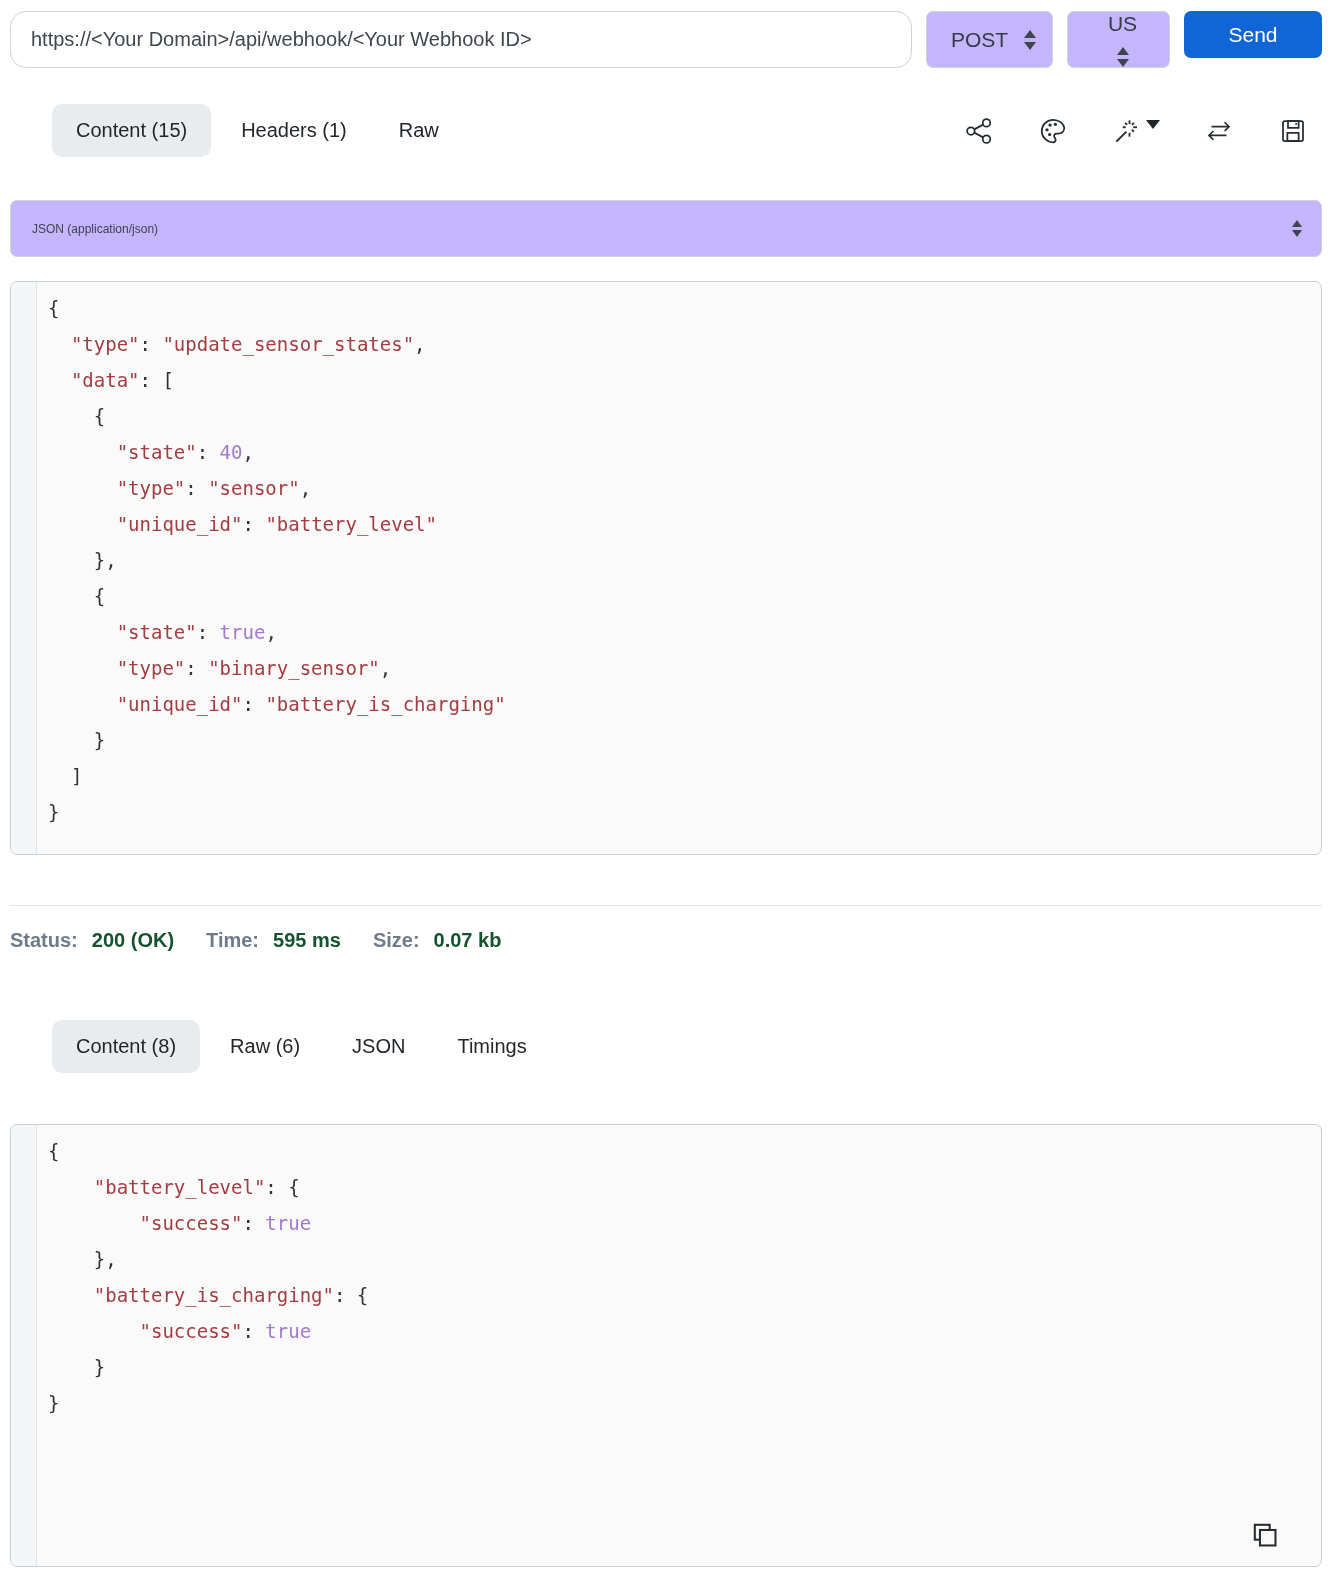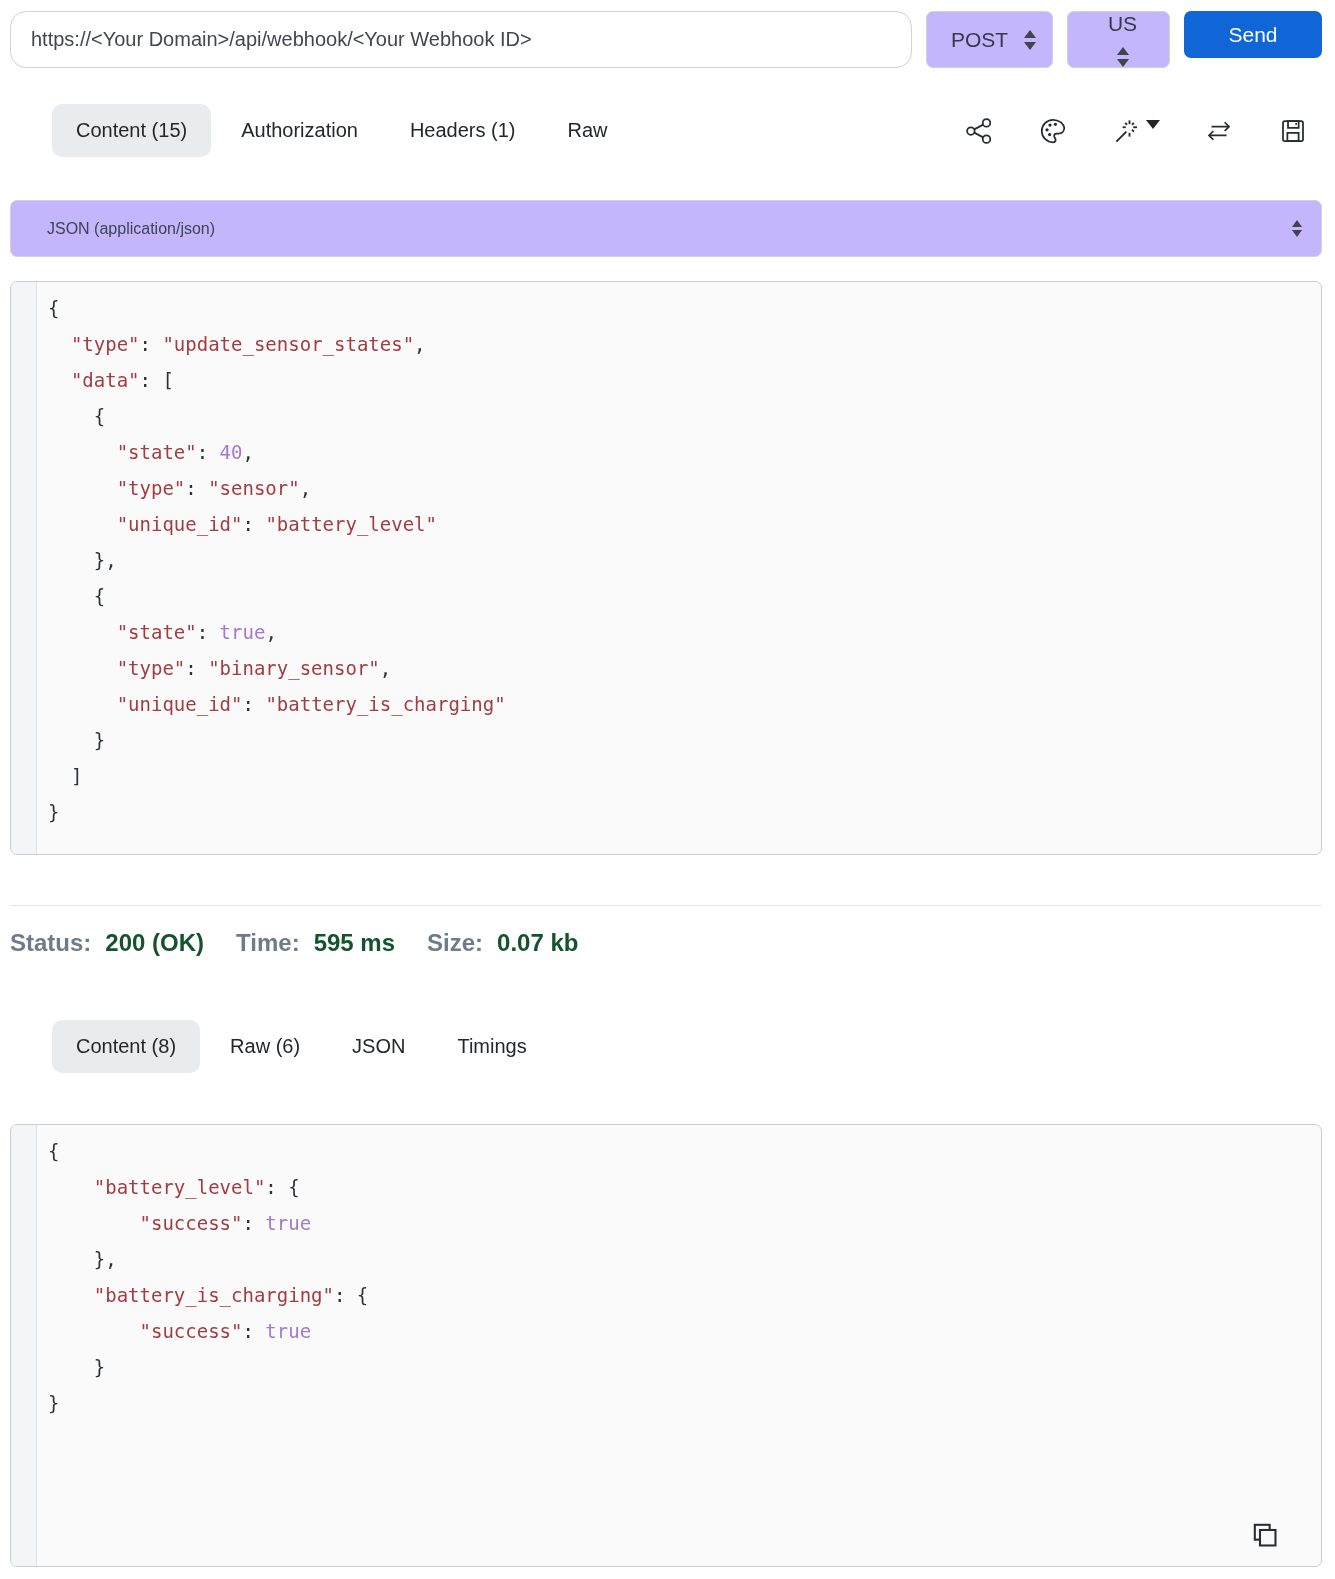--- a/index.html
+++ b/index.html
@@ -40,42 +40,42 @@
     display:flex; align-items:center; height:53px; padding:0 22px;
     font-size:20px; color:#23272b; border-radius:10px; cursor:pointer; white-space:nowrap;
   }
   .tab.active { background:#e9ecef; padding:0 24px; }
   .toolbar { display:flex; align-items:center; gap:44px; padding-right:14px; }
   .icon-btn { background:none; border:none; cursor:pointer; color:#272c31; display:flex; align-items:flex-start; padding:0; }
   .icon-btn svg { display:block; }
   .caret-down { width:0; height:0; border-left:7px solid transparent; border-right:7px solid transparent; border-top:9px solid #212529; margin:4px 0 0 4px; }
 
   
-  .sel.full { margin-top:43px; width:100%; padding:0 19px 0 36px; font-size:16px; color:#3d4551; }
+  .sel.full { margin-top:43px; width:100%; padding:0 19px 0 21px; font-size:12px; color:#3d4551; }
 
   
   .code-block {
     position:relative; margin-top:24px; border:1px solid #c9ced4; border-radius:7px;
     background:#fafafa; overflow:hidden;
   }
   .code-block.response-block { margin-top:51px; height:443px; }
   .gutter { position:absolute; top:0; left:0; bottom:0; width:26px; background:#f4f5f7; border-right:1px solid #e0e3e7; }
   .code {
     margin-left:27px; padding:8px 12px 24px 10px;
     font-family:"DejaVu Sans Mono", monospace; font-size:19px; line-height:36px; color:#2e3338;
   }
   .code-block.response-block .code { padding-bottom:8px; }
   .cl { white-space:pre; height:36px; }
   .tok-str { color:#a33d41; }
   .tok-lit { color:#a379cd; }
   .copy-btn { position:absolute; right:41px; bottom:13px; background:none; border:none; cursor:pointer; color:#272c31; padding:0; }
 
   
   .divider { margin-top:50px; height:1px; background:#e4e6e8; }
-  .status-row { margin-top:23px; display:flex; align-items:baseline; font-size:24px; height:33px; }
+  .status-row { margin-top:23px; display:flex; align-items:baseline; font-size:20px; height:33px; }
   .status-label { color:#6e7b8a; font-weight:600; }
   .status-value { color:#14532d; font-weight:700; margin-left:14px; }
   .status-group { display:flex; align-items:baseline; }
   .status-group + .status-group { margin-left:32px;align-items:center; }
 </style>
 </head>
 <body>
 
 <div class="page">
 
@@ -94,21 +94,20 @@
           <i class="tri-up"></i>
           <i class="tri-down"></i>
         </span>
     </div>
     <button class="send-btn">Send</button>
   </div>
 
   <div class="tabs-row">
     <div class="tabs">
       <div class="tab active">Content (15)</div>
-      <div class="tab">Authorization</div>
       <div class="tab">Headers (1)</div>
       <div class="tab">Raw</div>
     </div>
     <div class="toolbar">
       <button class="icon-btn">
         <svg width="30" height="30" viewBox="0 0 24 24" fill="none" stroke="currentColor" stroke-width="1.4">
           <circle cx="18" cy="5.5" r="3"></circle>
             <circle cx="18" cy="18.5" r="3"></circle>
             <circle cx="5.5" cy="12" r="3"></circle>
           <line x1="8.2" y1="10.7" x2="15.3" y2="6.9"></line>

